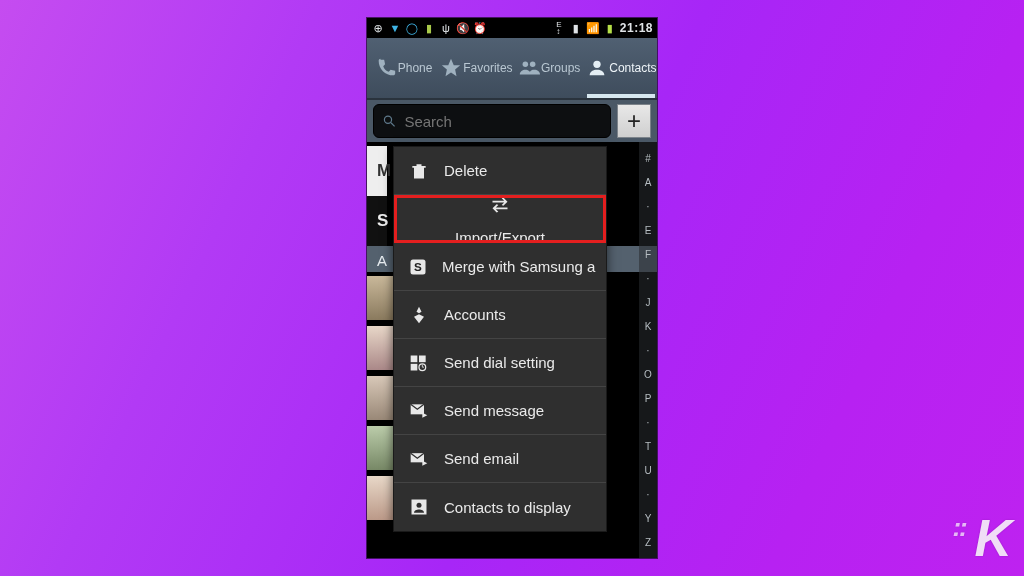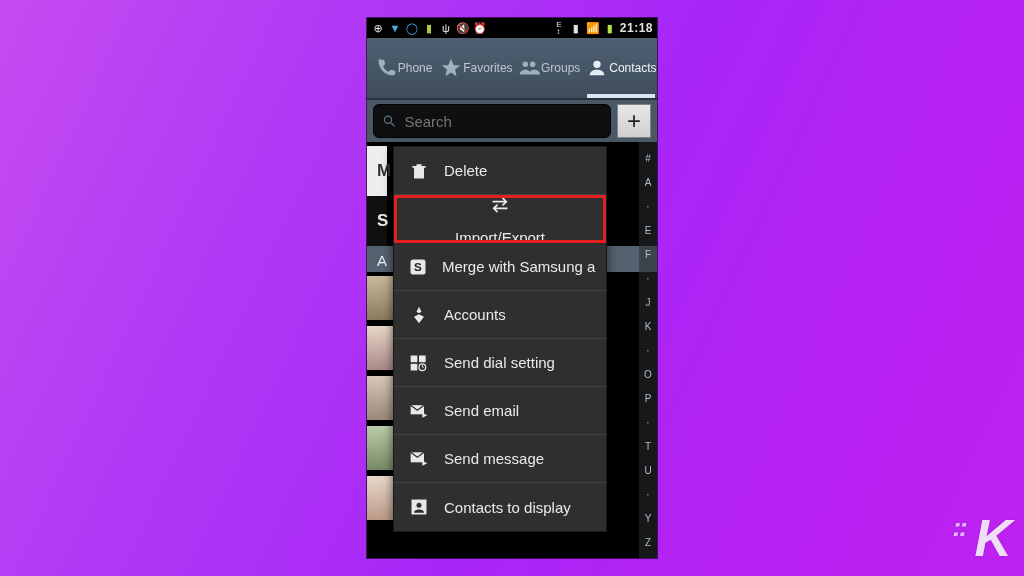--- a/index.html
+++ b/index.html
@@ -234,37 +234,37 @@
               <rect x="2" y="13" width="8" height="8"></rect>
               <circle cx="16" cy="17" r="4" fill="none" stroke="#e8e8e8" stroke-width="1.5"></circle>
               <path d="M16 14v3h2" stroke="#e8e8e8" stroke-width="1" fill="none"></path>
             </svg>
           </span>
         <span>Send dial setting</span>
       </div>
       <div class="menu-item">
         <span class="mi-ic">
             <svg viewBox="0 0 24 24">
+              <rect x="2" y="4" width="16" height="12" fill="#e8e8e8"></rect>
+              <path d="M2 4l8 6 8-6" stroke="#2f2f2f" stroke-width="1.5" fill="none"></path>
+              <path d="M16 14l6 3-6 3z"></path>
+            </svg>
+          </span>
+        <span>Send message</span>
+      </div>
+      <div class="menu-item">
+        <span class="mi-ic">
+            <svg viewBox="0 0 24 24">
               <rect x="2" y="5" width="16" height="11" fill="#e8e8e8"></rect>
               <path d="M2 5l8 6 8-6" stroke="#2f2f2f" stroke-width="1.5" fill="none"></path>
               <path d="M16 14l6 3-6 3z"></path>
             </svg>
           </span>
         <span>Send email</span>
       </div>
-      <div class="menu-item">
-        <span class="mi-ic">
-            <svg viewBox="0 0 24 24">
-              <rect x="2" y="4" width="16" height="12" fill="#e8e8e8"></rect>
-              <path d="M2 4l8 6 8-6" stroke="#2f2f2f" stroke-width="1.5" fill="none"></path>
-              <path d="M16 14l6 3-6 3z"></path>
-            </svg>
-          </span>
-        <span>Send message</span>
-      </div>
       <div class="menu-item last">
         <span class="mi-ic">
             <svg viewBox="0 0 24 24">
               <rect x="3" y="3" width="18" height="18" fill="#e8e8e8"></rect>
               <circle cx="12" cy="10" r="3" fill="#2f2f2f"></circle>
               <path d="M6 19c0-3 3-4 6-4s6 1 6 4" fill="#2f2f2f"></path>
             </svg>
           </span>
         <span>Contacts to display</span>
       </div>

